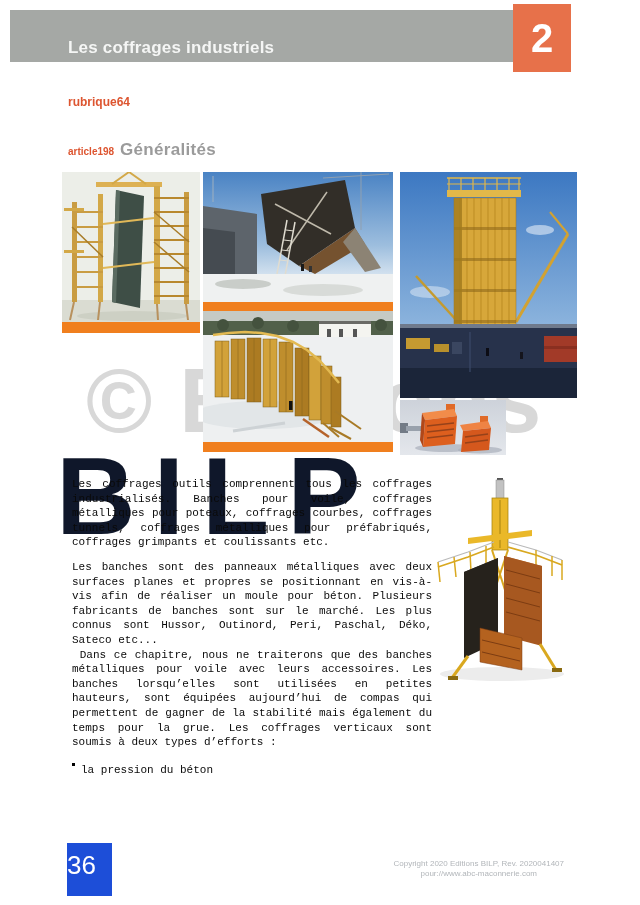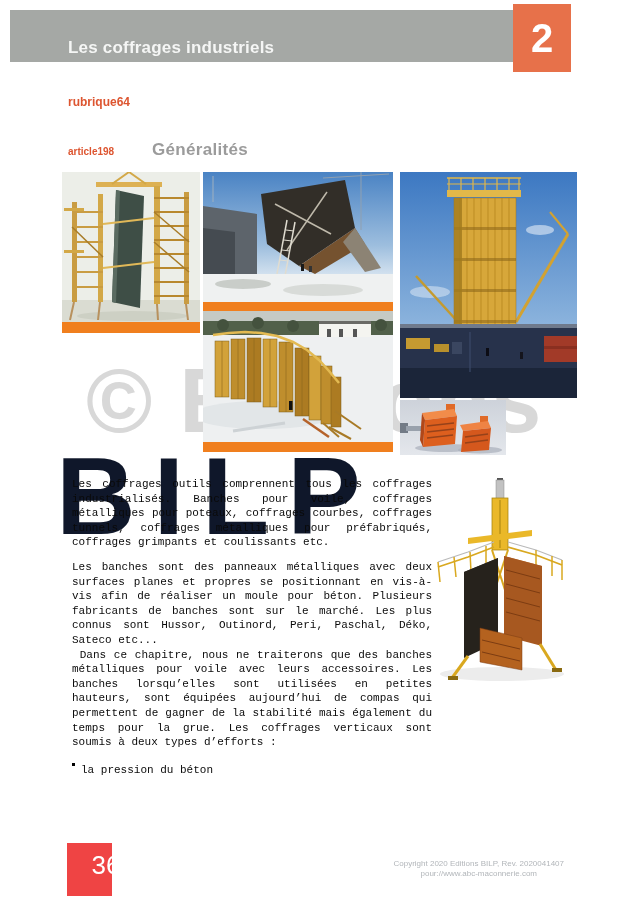--- a/index.html
+++ b/index.html
@@ -33,21 +33,21 @@
   .rubrique-title {
     position:absolute; left:134px; top:84px;
     color:#9b9b9b; font-size:27px; font-weight:bold; letter-spacing:.5px;
   }
   .article-label {
     position:absolute; left:68px; top:146px;
     color:#dd5530; font-size:10px; font-weight:bold;
   }
   .article-title {
     position:absolute; left:120px; top:140px;
-    color:#9b9b9b; font-size:17px; font-weight:bold; letter-spacing:.3px;margin-left:32px;
+    color:#9b9b9b; font-size:17px; font-weight:bold; letter-spacing:.3px;
   }
 
   
   .watermark {
     position:absolute; left:86px; top:356px; z-index:1;
     color:#d8d8d8; font-weight:bold; white-space:nowrap; pointer-events:none;
   }
   .watermark .wm1 { font-size:90px; line-height:90px; letter-spacing:1px; }
   .watermark .wm2 { font-size:110px; line-height:100px; letter-spacing:18px;
                     margin-left:-30px; color:#0f172a; }
@@ -72,23 +72,23 @@
     color:#0a0a0a; font-size:11px; line-height:14.6px; text-align:justify;font-family:Liberation Mono, monospace;
   }
   .body-text p.para-1 { margin-bottom:10px; }
   .bullet-list { margin-top:13px; list-style:none; }
   .bullet-item { display:flex; align-items:flex-start; gap:6px; line-height:14.5px; }
   .bullet-square { width:3px; height:3px; background:#000; flex:0 0 auto; }
 
   
   .page-number-badge {
     position:absolute; left:67px; top:843px; width:45px; height:53px;
-    background:#ef4444; color:#ffffff;
-    display:flex; align-items:center; justify-content:center;
-    font-size:26px; padding-bottom:8px;padding-left:33px;
+    background:#1d4ed8; color:#ffffff;
+    display:flex; align-items:center; 
+    font-size:26px; padding-bottom:8px;
   }
   .copyright {
     position:absolute; right:76px; top:859px; text-align:center;
     color:#b2b6ba; font-size:8px; line-height:9.5px;
   }
 </style>
 </head>
 <body>
 
 <div class="page">

